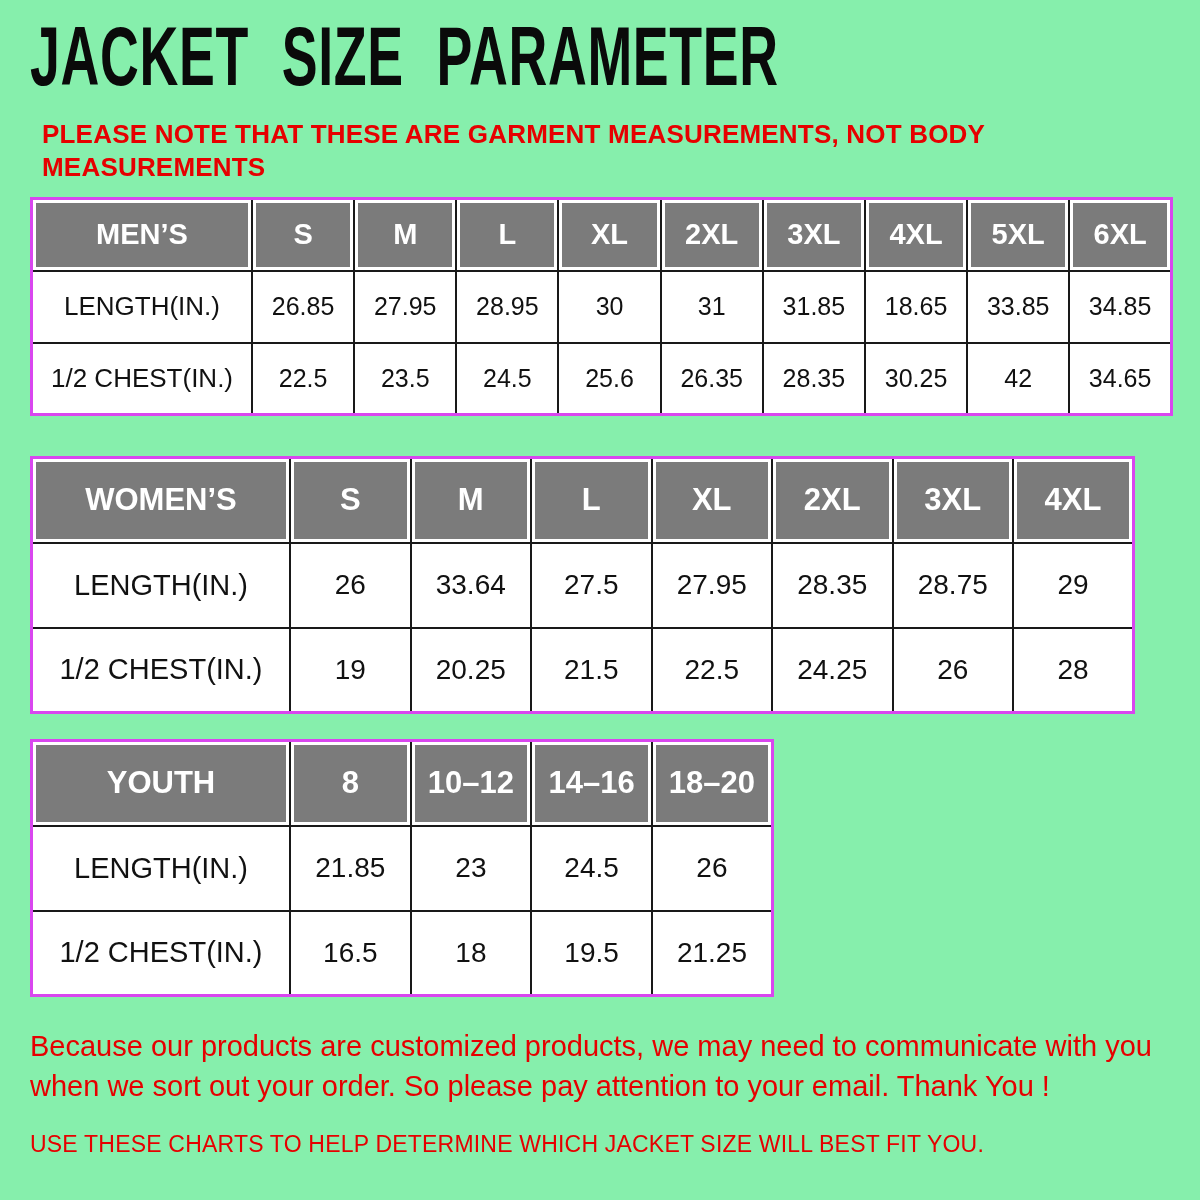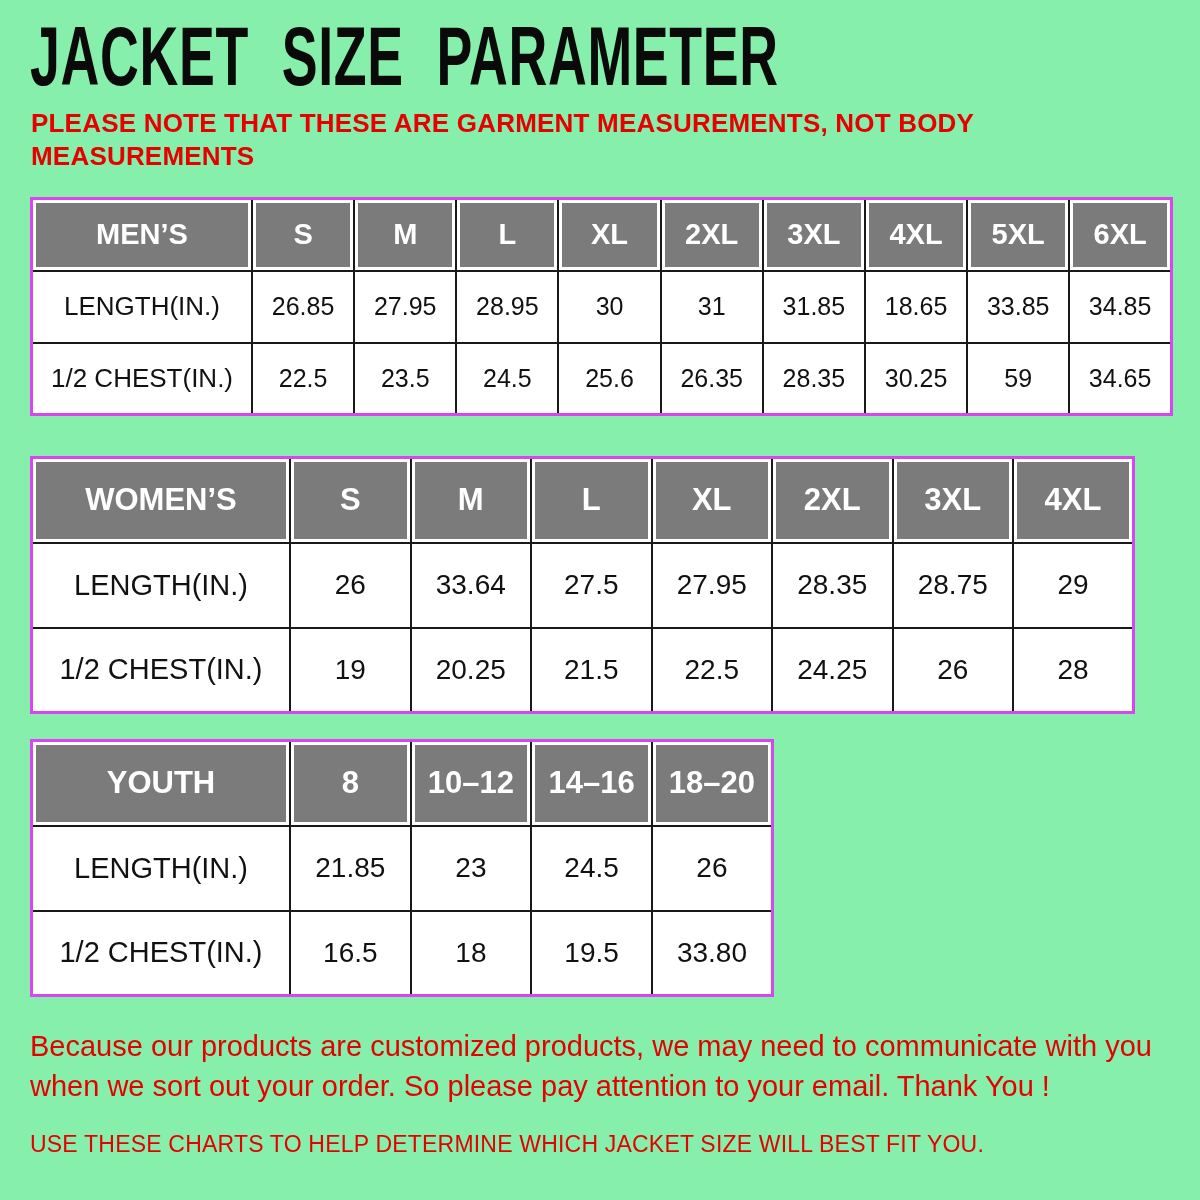--- a/index.html
+++ b/index.html
@@ -23,21 +23,21 @@
     word-spacing: 0.32em;
     white-space: nowrap;
     transform: scaleX(0.64);
     transform-origin: 0 0;
   }
   .note {
     position: absolute;
     left: 30px;
     top: 106px;
     width: 950px;
-    margin: 1px;
+    margin: 12px;
     font-size: 26px;
     line-height: 33px;
     font-weight: bold;
     letter-spacing: 0.2px;
     color: #e60000;
   }
   .size-table {
     position: absolute;
     border-collapse: collapse;
     table-layout: fixed;
@@ -131,21 +131,21 @@
       </tr>
       <tr>
         <td class="label">1/2 CHEST(IN.)</td>
         <td>22.5</td>
         <td>23.5</td>
         <td>24.5</td>
         <td>25.6</td>
         <td>26.35</td>
         <td>28.35</td>
         <td>30.25</td>
-        <td>59</td>
+        <td>42</td>
         <td>34.65</td>
       </tr>
     </tbody>
   </table>
 
   <table class="size-table t-womens">
     <tbody>
       <tr class="head">
         <td class="label">WOMEN’S</td>
         <td>S</td>
@@ -193,21 +193,21 @@
         <td>21.85</td>
         <td>23</td>
         <td>24.5</td>
         <td>26</td>
       </tr>
       <tr>
         <td class="label">1/2 CHEST(IN.)</td>
         <td>16.5</td>
         <td>18</td>
         <td>19.5</td>
-        <td>33.80</td>
+        <td>21.25</td>
       </tr>
     </tbody>
   </table>
 
   <p class="footer-para">Because our products are customized products, we may need to communicate with you when we sort out your order. So please pay attention to your email. Thank You !</p>
 
   <p class="footer-line">USE THESE CHARTS TO HELP DETERMINE WHICH JACKET SIZE WILL BEST FIT YOU.</p>
 
 </div>
 

